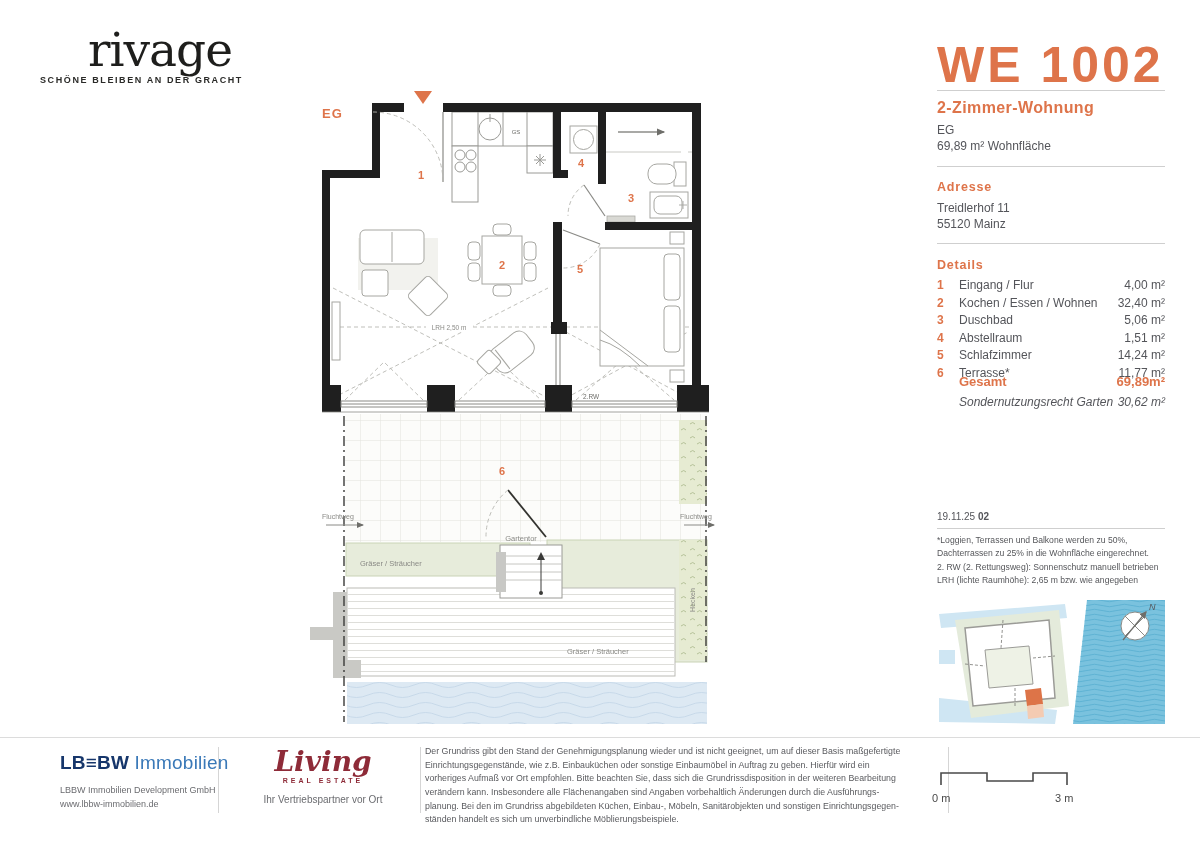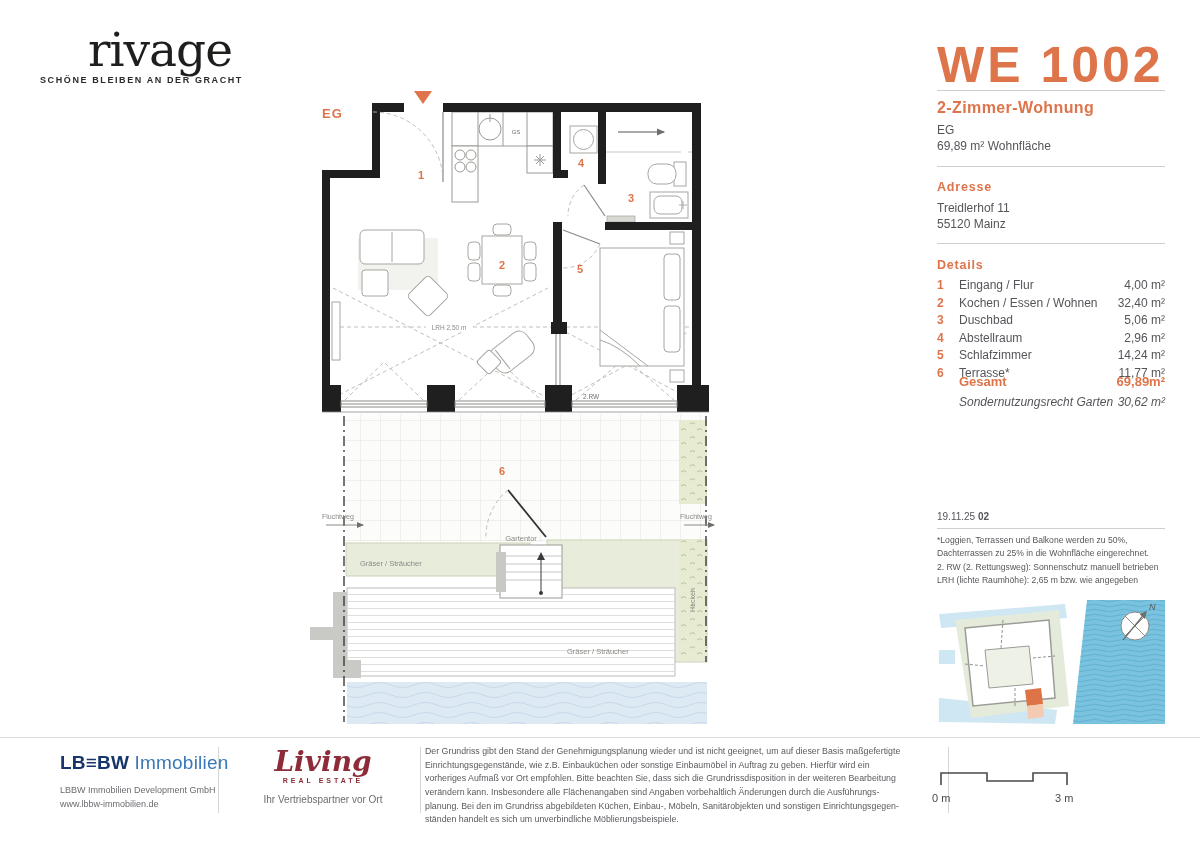--- a/index.html
+++ b/index.html
@@ -290,21 +290,21 @@
         <span class="v">32,40 m²</span>
       </div>
       <div class="det-row">
         <span class="n">3</span>
         <span class="nm">Duschbad</span>
         <span class="v">5,06 m²</span>
       </div>
       <div class="det-row">
         <span class="n">4</span>
         <span class="nm">Abstellraum</span>
-        <span class="v">2,96 m²</span>
+        <span class="v">1,51 m²</span>
       </div>
       <div class="det-row">
         <span class="n">5</span>
         <span class="nm">Schlafzimmer</span>
         <span class="v">14,24 m²</span>
       </div>
       <div class="det-row">
         <span class="n">6</span>
         <span class="nm">Terrasse*</span>
         <span class="v">11,77 m²</span>

